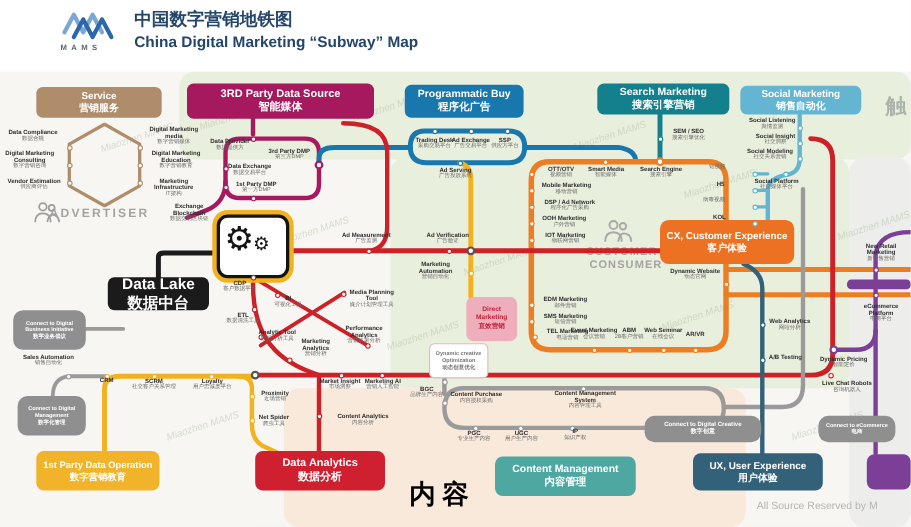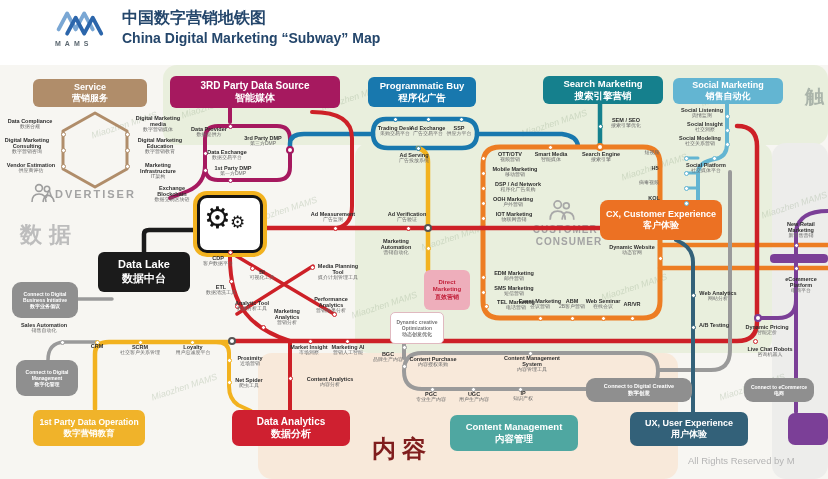--- a/index.html
+++ b/index.html
@@ -17,21 +17,21 @@
   #logo{position:absolute;left:52px;top:7px}
   #brand{position:absolute;left:55px;top:40px;font-size:7px;letter-spacing:4px;color:#5b6770;font-weight:bold}
   #title-cn{position:absolute;left:122px;top:8px;font-size:16px;font-weight:bold;color:#24466b}
   #title-en{position:absolute;left:122px;top:30px;font-size:14px;font-weight:bold;color:#24466b}
   #credits{position:absolute;right:62px;top:11px;text-align:right;font-size:7.5px;line-height:1.4;color:#a9a9a9}
   #dlbox{position:absolute;left:777px;top:8px;width:49px;height:50px;border:1.5px solid #c9c9c9;border-radius:3px;
          background:#fff;color:#e04343;font-size:8px;font-weight:bold;text-align:center;line-height:1.9;padding-top:2px;box-sizing:border-box}
   
   .biglbl{position:absolute;color:#bdbdbd;font-weight:bold}
   #lbl-data{left:20px;top:220px;font-size:22px;letter-spacing:7px}
-  #lbl-content{left:372px;top:433px;font-size:24px;letter-spacing:6px;color:#7f1d1d}
+  #lbl-content{left:372px;top:433px;font-size:24px;letter-spacing:6px;color:#000000}
   #lbl-touch{left:805px;top:84px;font-size:19px;color:#aab4aa}
   #lbl-adv{left:45px;top:188px;font-size:11px;letter-spacing:2px;color:#a3a3a3}
   #lbl-cust1{left:524px;top:224px;font-size:10px;letter-spacing:1px;color:#a3a3a3;width:90px;text-align:center}
   #lbl-cust2{left:524px;top:236px;font-size:10px;letter-spacing:1px;color:#a3a3a3;width:90px;text-align:center}
   
   #rail{position:absolute;left:0;top:0;z-index:2;pointer-events:none}
   
   .hub{position:absolute;display:flex;flex-direction:column;justify-content:center;align-items:center;
        font-weight:bold;box-sizing:border-box;z-index:3;text-align:center;line-height:1.25}
   
@@ -70,21 +70,20 @@
       <div class="wm" style="left: 600px; top: 282px;">Miaozhen MAMS</div>
       <div class="wm" style="left: 350px; top: 300px;">Miaozhen MAMS</div>
       <div class="wm" style="left: 150px; top: 382px;">Miaozhen MAMS</div>
       <div class="wm" style="left: 500px; top: 432px;">Miaozhen MAMS</div>
       <div class="wm" style="left: 718px; top: 382px;">Miaozhen MAMS</div>
       <div class="wm" style="left: 620px; top: 162px;">Miaozhen MAMS</div>
       <div class="wm" style="left: 90px; top: 120px;">Miaozhen MAMS</div>
       <div class="wm" style="left: 760px; top: 200px;">Miaozhen MAMS</div>
     </div>
 
-  <div class="biglbl" id="lbl-data">数据</div>
   <div class="biglbl" id="lbl-content">内容</div>
   <div class="biglbl" id="lbl-touch">触</div>
   <div class="biglbl" id="lbl-adv">ADVERTISER</div>
   <div class="biglbl" id="lbl-cust1">CUSTOMER /</div>
   <div class="biglbl" id="lbl-cust2">CONSUMER</div>
 
   <svg class="icon-ppl" style="left:30px;top:180px" width="26" height="26" viewBox="0 0 26 26">
     <g fill="none" stroke="#9e9e9e" stroke-width="1.6">
       <circle cx="9" cy="8" r="3.4"></circle>
         <path d="M2,22 Q2,14 9,14 Q16,14 16,22"></path>
@@ -159,21 +158,21 @@
         <span>程序化广告</span>
       </div>
       <div class="hub" style="left: 543px; top: 76px; width: 120px; height: 28px; background: rgb(21, 128, 141); color: rgb(255, 255, 255); font-size: 9.5px; border-radius: 6px;">
         <span>Search Marketing</span>
         <span>搜索引擎营销</span>
       </div>
       <div class="hub" style="left: 673px; top: 78px; width: 110px; height: 26px; background: rgb(99, 181, 210); color: rgb(255, 255, 255); font-size: 9px; border-radius: 6px;">
         <span>Social Marketing</span>
         <span>销售自动化</span>
       </div>
-      <div class="hub" style="left: 98px; top: 252px; width: 92px; height: 40px; background: rgb(27, 27, 27); color: rgb(255, 255, 255); font-size: 11px; border-radius: 6px;">
+      <div class="hub" style="left: 98px; top: 252px; width: 92px; height: 30px; background: rgb(27, 27, 27); color: rgb(255, 255, 255); font-size: 14px; border-radius: 6px;">
         <span>Data Lake</span>
         <span>数据中台</span>
       </div>
       <div class="hub" style="left: 600px; top: 200px; width: 122px; height: 40px; background: rgb(236, 113, 35); color: rgb(255, 255, 255); font-size: 9px; border-radius: 8px;">
         <span>CX, Customer  Experience</span>
         <span>客户体验</span>
       </div>
       <div class="hub" style="left: 424px; top: 270px; width: 46px; height: 40px; background: rgb(238, 174, 187); color: rgb(194, 32, 58); font-size: 6px; border-radius: 6px;">
         <span>Direct</span>
         <span>Marketing</span>
@@ -573,14 +572,14 @@
   <div id="hdr">
     <svg id="logo" width="58" height="32" viewBox="0 0 46 30">
       <path d="M2,21 L10,6 L18,21 L26,6 L34,21" fill="none" stroke="#7aa7d4" stroke-width="3.6" stroke-linejoin="round" stroke-linecap="round"></path>
       <path d="M10,25 L18,10 L26,25 L34,10 L42,25" fill="none" stroke="#2c66ab" stroke-width="3.6" stroke-linejoin="round" stroke-linecap="round"></path>
     </svg>
     <div id="brand">MAMS</div>
     <div id="title-en">China Digital Marketing “Subway” Map</div>
     <div id="title-cn">中国数字营销地铁图</div>
   </div>
 
-  <div id="footer">All Rights Reserved by M</div>
+  <div id="footer">All Source Reserved by M</div>
 </div>
 
 </body></html>

